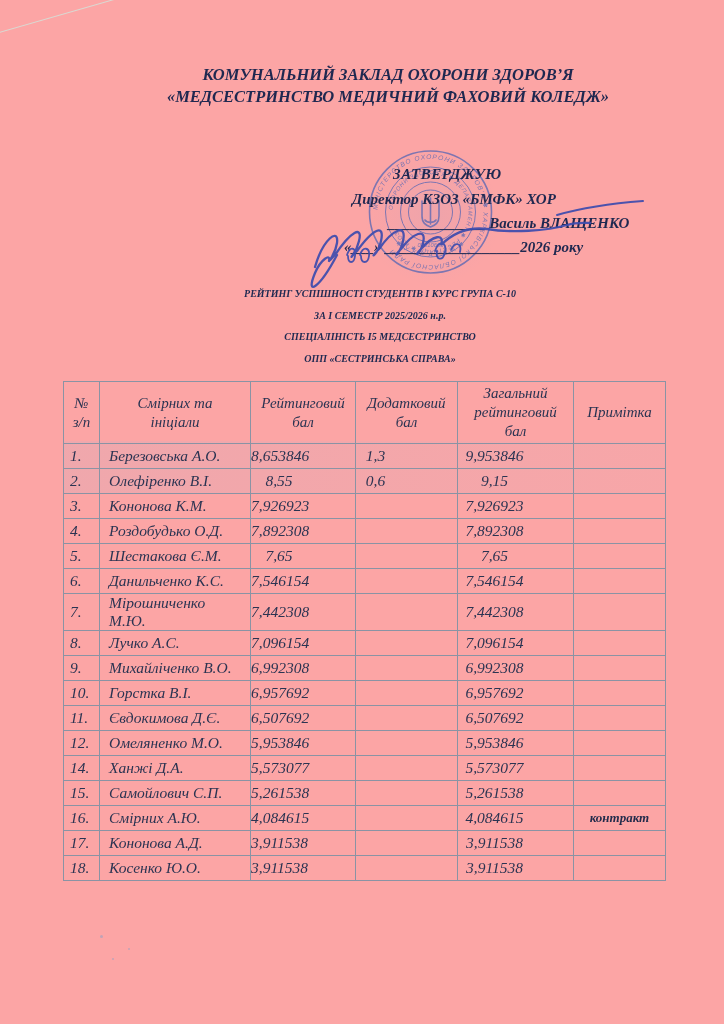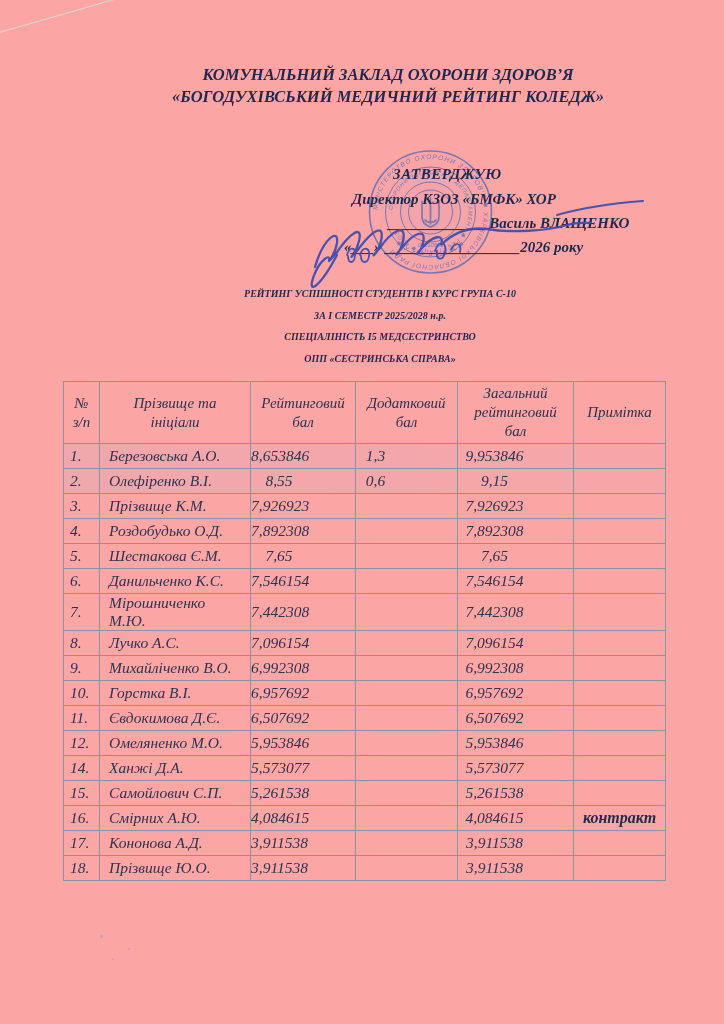--- a/index.html
+++ b/index.html
@@ -42,37 +42,37 @@
   th,td{border:1px solid #8a93a4;vertical-align:middle;color:#2b3452;overflow:hidden;}
   thead tr{height:62px;}
   th{font-weight:normal;font-size:15px;line-height:19px;text-align:center;white-space:pre-line;padding:0 2px;}
   tbody tr{height:25px;}
   td{font-size:15.5px;text-align:center;padding:0;}
   .cell-num{text-align:left;padding-left:6px;}
   .cell-name{text-align:left;padding-left:9px;white-space:pre-line;line-height:18px;}
   .cell-rating{padding-right:48px;}
   .cell-extra{padding-right:62px;}
   .cell-total{padding-right:42px;}
-  .cell-note{font-weight:bold;font-size:16px;color:#232c4c;margin-top:33px;}
+  .cell-note{font-weight:bold;font-size:13px;color:#232c4c;margin-top:33px;}
 </style>
 </head>
 <body>
 
 <div class="page">
 
   <div class="corner-line"></div>
   <div class="wash wash-rows"></div>
   <div class="wash wash-stamp"></div>
   <div class="speck" style="left:100px;top:935px;width:3px;height:3px;"></div>
   <div class="speck" style="left:128px;top:948px;width:2px;height:2px;"></div>
   <div class="speck" style="left:112px;top:958px;width:2px;height:2px;"></div>
 
   <div class="org-name">
     <div>КОМУНАЛЬНИЙ ЗАКЛАД ОХОРОНИ ЗДОРОВ’Я</div>
-    <div>«БОГОДУХІВСЬКИЙ МЕДИЧНИЙ РЕЙТИНГ КОЛЕДЖ»</div>
+    <div>«МЕДСЕСТРИНСТВО МЕДИЧНИЙ ФАХОВИЙ КОЛЕДЖ»</div>
   </div>
 
   <svg class="stamp-svg" width="135" height="135" viewBox="0 0 135 135">
     <defs>
       <path id="ringOuterPath" d="M 14.5,66 a 53,53 0 1,1 106,0 a 53,53 0 1,1 -106,0"></path>
       <path id="ringInnerPath" d="M 29.5,66 a 38,38 0 1,1 76,0 a 38,38 0 1,1 -76,0"></path>
       <path id="bottomArcPath" d="M 22,85 a 53,53 0 0,0 91,0"></path>
     </defs>
     <circle cx="67.5" cy="66" r="61" fill="none" stroke="#5b68b4" stroke-width="1.6"></circle>
     <circle cx="67.5" cy="66" r="45" fill="none" stroke="#5b68b4" stroke-width="1"></circle>
@@ -111,40 +111,40 @@
                C160,38 176,34 192,36 C216,40 252,38 272,32 C282,29 290,30 295,30"></path>
       <path d="M42,62 C24,96 10,104 20,80 C26,66 36,60 34,68"></path>
       <path d="M262,22 C290,14 322,10 348,8" stroke-width="2"></path>
       <path d="M52,62 c3,-9 9,-8 8,1 c-1,8 -7,8 -7,0 m12,-1 c3,-9 10,-8 9,1 c-1,8 -8,8 -8,0" stroke-width="1.8"></path>
       <path d="M140,58 c4,-11 12,-10 10,1 c-2,10 -10,8 -8,-1 m14,-1 c4,-9 11,-7 9,2" stroke-width="1.8"></path>
     </g>
   </svg>
 
   <div class="doc-title">
     <div>РЕЙТИНГ УСПІШНОСТІ СТУДЕНТІВ І КУРС ГРУПА С-10</div>
-    <div>ЗА І СЕМЕСТР 2025/2028 н.р.</div>
+    <div>ЗА І СЕМЕСТР 2025/2026 н.р.</div>
     <div>СПЕЦІАЛІНІСТЬ І5 МЕДСЕСТРИНСТВО</div>
     <div>ОПП «СЕСТРИНСЬКА СПРАВА»</div>
   </div>
 
   <div class="tbl-wrap">
     <table>
       <colgroup>
         <col style="width:36px">
           <col style="width:151px">
           <col style="width:105px">
         <col style="width:102px">
           <col style="width:116px">
           <col style="width:92px">
       </colgroup>
       <thead>
         <tr>
           <th>№
 з/п</th>
-          <th>Прізвище та
+          <th>Смірних та
 ініціали</th>
           <th>Рейтинговий
 бал</th>
           <th>Додатковий
 бал</th>
           <th>Загальний
 рейтинговий
 бал</th>
           <th>Примітка</th>
         </tr>
@@ -161,21 +161,21 @@
           <tr>
             <td class="cell-num">2.</td>
             <td class="cell-name">Олефіренко В.І.</td>
             <td class="cell-rating">8,55</td>
             <td class="cell-extra">0,6</td>
             <td class="cell-total">9,15</td>
             <td class="cell-note"></td>
           </tr>
           <tr>
             <td class="cell-num">3.</td>
-            <td class="cell-name">Прізвище К.М.</td>
+            <td class="cell-name">Кононова К.М.</td>
             <td class="cell-rating">7,926923</td>
             <td class="cell-extra"></td>
             <td class="cell-total">7,926923</td>
             <td class="cell-note"></td>
           </tr>
           <tr>
             <td class="cell-num">4.</td>
             <td class="cell-name">Роздобудько О.Д.</td>
             <td class="cell-rating">7,892308</td>
             <td class="cell-extra"></td>
@@ -274,21 +274,21 @@
           <tr>
             <td class="cell-num">17.</td>
             <td class="cell-name">Кононова А.Д.</td>
             <td class="cell-rating">3,911538</td>
             <td class="cell-extra"></td>
             <td class="cell-total">3,911538</td>
             <td class="cell-note"></td>
           </tr>
           <tr>
             <td class="cell-num">18.</td>
-            <td class="cell-name">Прізвище Ю.О.</td>
+            <td class="cell-name">Косенко Ю.О.</td>
             <td class="cell-rating">3,911538</td>
             <td class="cell-extra"></td>
             <td class="cell-total">3,911538</td>
             <td class="cell-note"></td>
           </tr>
         </tbody>
     </table>
   </div>
 
 </div>

